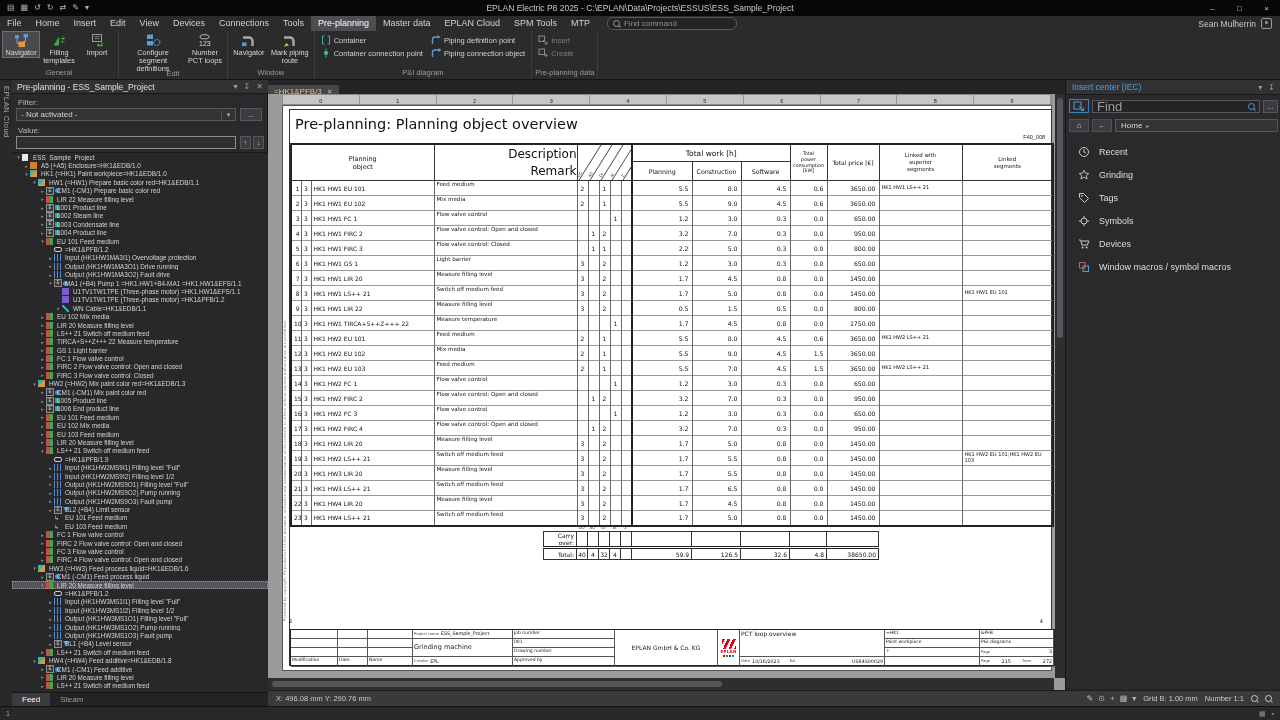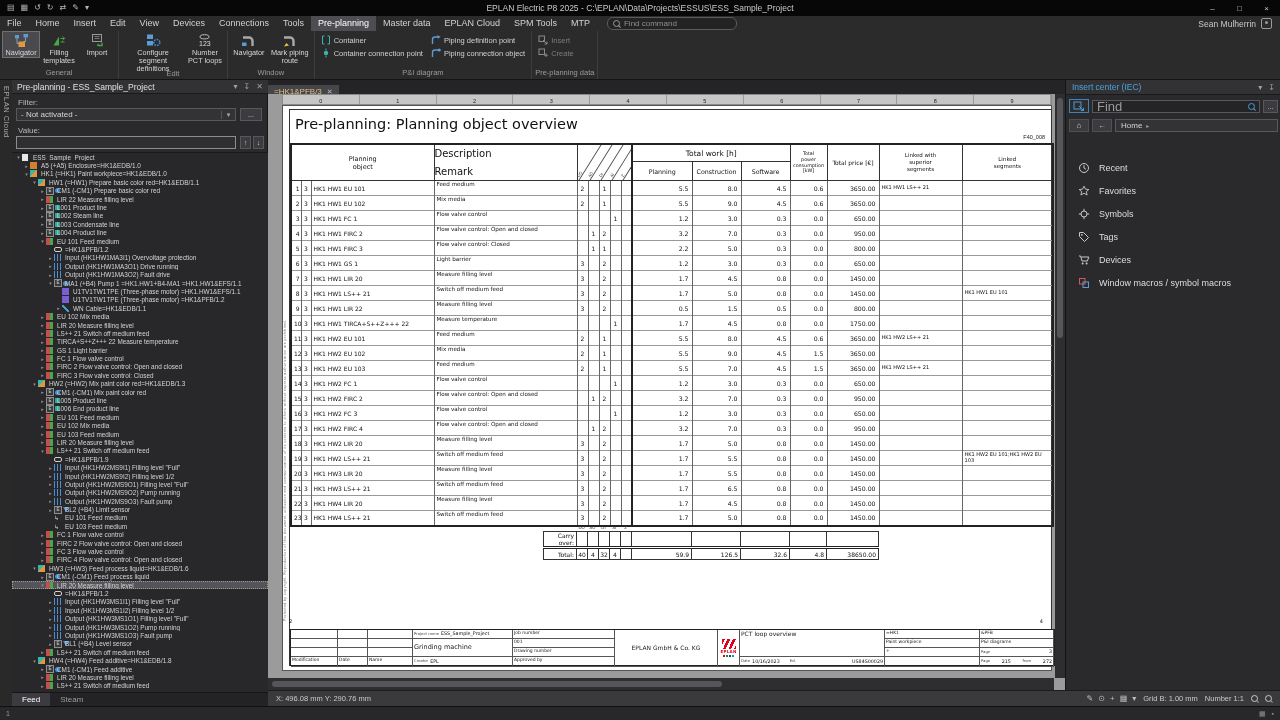--- a/index.html
+++ b/index.html
@@ -88,21 +88,21 @@
   .copyright{position:absolute;left:0px;top:45px;height:470px;writing-mode:vertical-rl;transform:rotate(180deg);
              font-size:3.5px;color:#666;letter-spacing:.4px;overflow:hidden;white-space:nowrap}
   .fnum{position:absolute;font-size:5px;color:#111;font-family:"DejaVu Sans",sans-serif}
   #ptable{position:absolute;left:7px;top:37px;border-collapse:collapse;table-layout:fixed;width:762px;
           font-family:"DejaVu Sans",sans-serif;border:2px solid #222}
   #ptable th{border:1px solid #333;font-weight:normal;color:#111;padding:0;overflow:hidden}
   #ptable td{border-left:1px solid #666;border-top:1px solid #999;padding:0 2px;height:15px;overflow:hidden;color:#111;box-sizing:border-box}
   #ptable tbody tr:first-child td{border-top:1.5px solid #222}
   .tl{border-left:2px solid #222 !important}
   .h-po{font-size:6.5px;white-space:pre-line}
-  .h-desc div{font-size:10px;text-align:left}
+  .h-desc div{font-size:12px;text-align:right}
   .h-tw{font-size:7.5px}
   .h-sub{font-size:6.3px}
   .h-pw{font-size:4.8px;line-height:1.25;white-space:pre-line}
   .h-pr{font-size:6px}
   .h-ls,.h-lg{font-size:5.5px;white-space:pre-line;line-height:1.25}
   .h-diag{position:relative;overflow:hidden}
   .dline{position:absolute;bottom:-1px;width:0;height:46px;border-left:1px solid #444;transform:skewX(-32deg);transform-origin:bottom left}
   .dlab{position:absolute;bottom:2px;font-size:3.8px;color:#333;transform:rotate(-58deg);transform-origin:bottom left;white-space:nowrap}
   .c-n{font-size:6px;text-align:right;padding-right:1px !important}
   .c-lvl{font-size:6px;text-align:center}
@@ -152,21 +152,21 @@
            font-size:13px;color:#9a9a9a;box-sizing:border-box}
   .ip-find .mag{border-color:#4a9ad4;margin-left:auto}
   .ip-find .mag:after{background:#4a9ad4}
   .ip-dots{width:15px;height:13px;background:#3c3c40;border:1px solid #58585c;display:flex;align-items:center;justify-content:center;
            font-size:7px;color:#cfcfcf;box-sizing:border-box}
   .ip-nav{position:absolute;left:3px;top:38px;width:209px;height:14px;display:flex;gap:3px;align-items:center}
   .ip-navbtn{width:20px;height:13px;background:#3c3c40;border:1px solid #505054;display:flex;align-items:center;justify-content:center;
              font-size:8px;color:#c9c9c9;box-sizing:border-box}
   .ip-crumb{flex:1;height:13px;background:#333336;border:1px solid #58585c;display:flex;align-items:center;gap:4px;
             padding:0 5px;font-size:8px;color:#d6d6d6;box-sizing:border-box}
-  #ip-items{position:absolute;left:0;top:76px;width:215px}
+  #ip-items{position:absolute;left:0;top:60px;width:215px}
   .ip-item{height:23px;display:flex;align-items:center;gap:9px;padding-left:12px;font-size:9px;color:#dedede}
   
   #statusbar{left:268px;top:690px;width:1012px;height:16px;background:#3a3a3c;border-top:1px solid #1c1c1c;display:flex;
              align-items:center;font-size:7.5px;color:#c9c9c9;padding:0 8px;box-sizing:border-box}
   .sb-right{margin-left:auto;display:flex;align-items:center;gap:7px}
   .sb-right .ic{font-size:8px;color:#bdbdbd}
   #bottomstrip{left:0;top:706px;width:1280px;height:14px;background:#28282a;border-top:1px solid #101010;display:flex;
                align-items:center;padding:0 6px;font-size:7px;color:#9a9a9a;box-sizing:border-box}
   .bs-right{margin-left:auto;display:flex;gap:6px;font-size:7px;color:#8d8d8d}
 </style>
@@ -1478,35 +1478,35 @@
         <span style="width: 12px; height: 12px;"><svg width="12" height="12">
             <circle cx="6" cy="6" r="4.5" fill="none" stroke="#c9c9c9"></circle>
             <path d="M6 3.2V6l2 1.3" fill="none" stroke="#c9c9c9"></path>
           </svg></span>
         <span>Recent</span>
       </div>
       <div class="ip-item">
         <span style="width: 12px; height: 12px;"><svg width="12" height="12">
             <path d="M6 1.2l1.5 3 3.3.3-2.5 2.2.8 3.3L6 8.2 2.9 10l.8-3.3L1.2 4.5l3.3-.3z" fill="none" stroke="#c9c9c9" stroke-width="0.9"></path>
           </svg></span>
-        <span>Favorites</span>
+        <span>Grinding</span>
+      </div>
+      <div class="ip-item">
+        <span style="width: 12px; height: 12px;"><svg width="12" height="12">
+            <path d="M1.5 1.5h4L10.5 6.5 6.5 10.5 1.5 5.5z" fill="none" stroke="#c9c9c9"></path>
+            <circle cx="3.8" cy="3.8" r="0.9" fill="#c9c9c9"></circle>
+          </svg></span>
+        <span>Tags</span>
       </div>
       <div class="ip-item">
         <span style="width: 12px; height: 12px;"><svg width="12" height="12">
             <circle cx="6" cy="6" r="3" fill="none" stroke="#c9c9c9"></circle>
             <path d="M6 .8V3M6 9v2.2M.8 6H3M9 6h2.2" stroke="#c9c9c9"></path>
           </svg></span>
         <span>Symbols</span>
-      </div>
-      <div class="ip-item">
-        <span style="width: 12px; height: 12px;"><svg width="12" height="12">
-            <path d="M1.5 1.5h4L10.5 6.5 6.5 10.5 1.5 5.5z" fill="none" stroke="#c9c9c9"></path>
-            <circle cx="3.8" cy="3.8" r="0.9" fill="#c9c9c9"></circle>
-          </svg></span>
-        <span>Tags</span>
       </div>
       <div class="ip-item">
         <span style="width: 12px; height: 12px;"><svg width="12" height="12">
             <path d="M1 2h1.6l1.4 5h5.4l1.4-4H3.2" fill="none" stroke="#c9c9c9"></path>
             <circle cx="4.6" cy="9.6" r="1" fill="#c9c9c9"></circle>
             <circle cx="8.6" cy="9.6" r="1" fill="#c9c9c9"></circle>
           </svg></span>
         <span>Devices</span>
       </div>
       <div class="ip-item">

